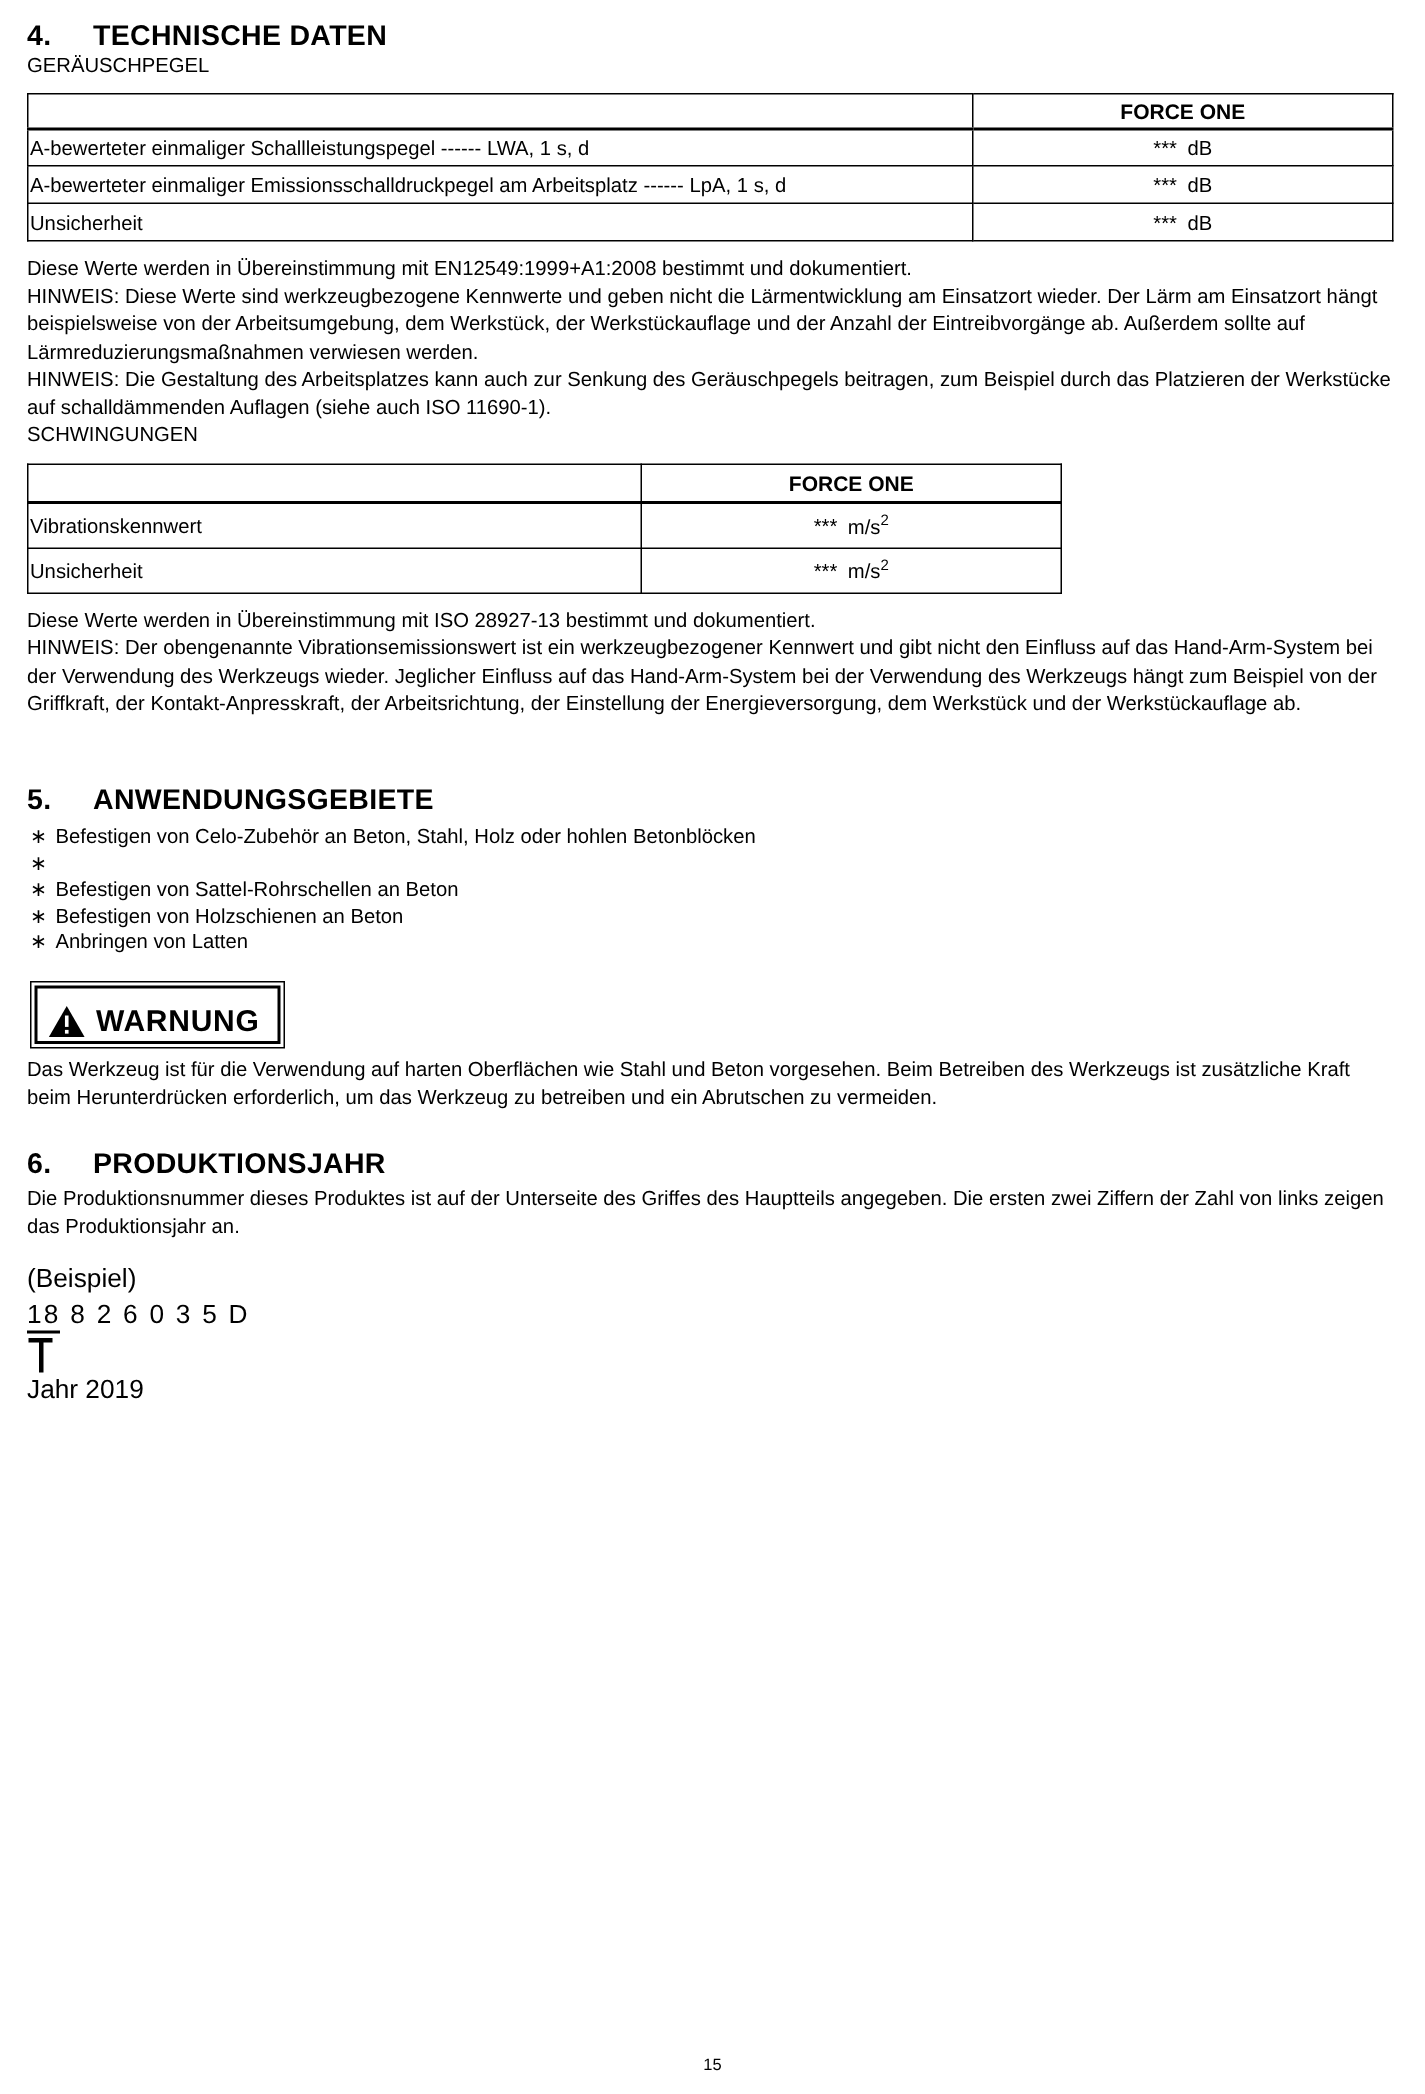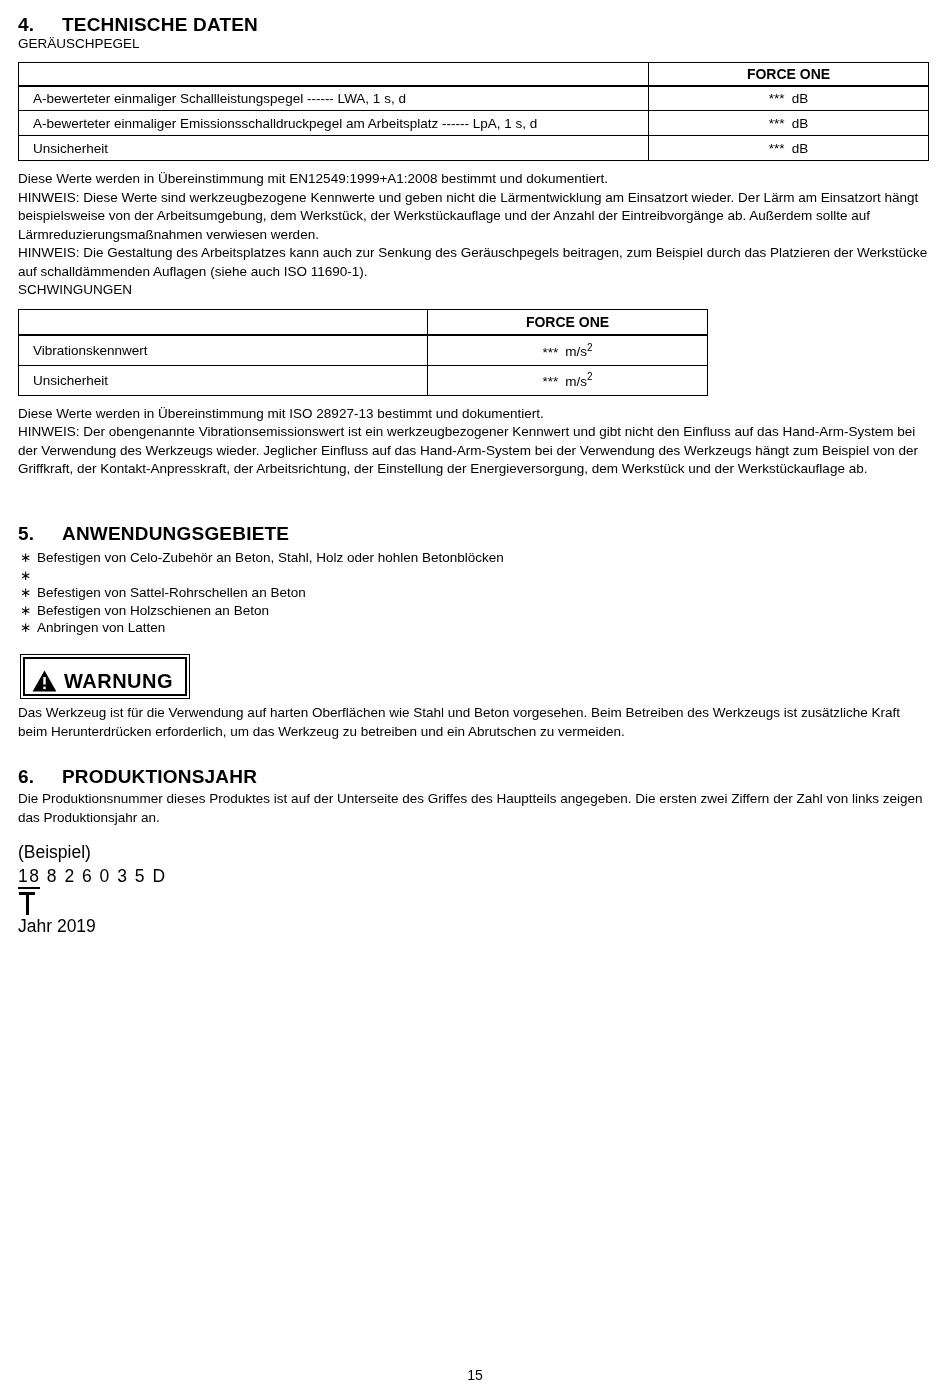--- a/index.html
+++ b/index.html
@@ -15,21 +15,21 @@
   
   .sec-heading { display:flex; font-size:19px; font-weight:700; letter-spacing:0.2px; }
   .sec-num { width:44px; flex-shrink:0; }
 
   .sub-label { font-size:13.5px; }
 
   
   table { border-collapse:collapse; table-layout:fixed; }
   td, th { border:1.5px solid #000; }
   th { border-bottom-width:2.5px; font-size:14px; font-weight:700; text-align:center; }
-  td.lbl { font-size:13.5px; text-align:left; padding-left:14px;margin-left:28px; }
+  td.lbl { font-size:13.5px; text-align:left; padding-left:1px;margin-left:28px; }
   td.val { font-size:13.5px; text-align:center; }
   td.val .unit { margin-left:7px; }
   td.val sup { font-size:10px; }
 
   .t1 { width:911px; margin-top:11px; }
   .t1 col.c1 { width:630px; }
   .t1 th { height:23px; }
   .t1 td { height:25px; }
 
   .t2 { width:690px; margin-top:12px; }
@@ -65,21 +65,21 @@
   .example { margin-top:15px; font-size:17.5px; }
   .serial { margin-top:3px; letter-spacing:1.5px; font-size:17.5px; }
   .serial .prefix { display:inline-block; border-bottom:2px solid #000; }
   .connector { position:relative; height:27px; }
   .connector .bar  { position:absolute; left:1px; top:3px; width:16px; height:2.5px; background:#000; }
   .connector .stem { position:absolute; left:8px; top:3px; width:2.5px; height:23px; background:#000; }
   .year-label { font-size:17.5px; }
 
   .page-number {
     position:absolute; left:0; right:0; bottom:13px;
-    text-align:center; font-size:14px;
+    text-align:center; font-size:11px;
   }
 </style>
 </head>
 <body>
 
 <div class="content">
 
   
   <div class="sec-heading">
     <span class="sec-num">4.</span>

